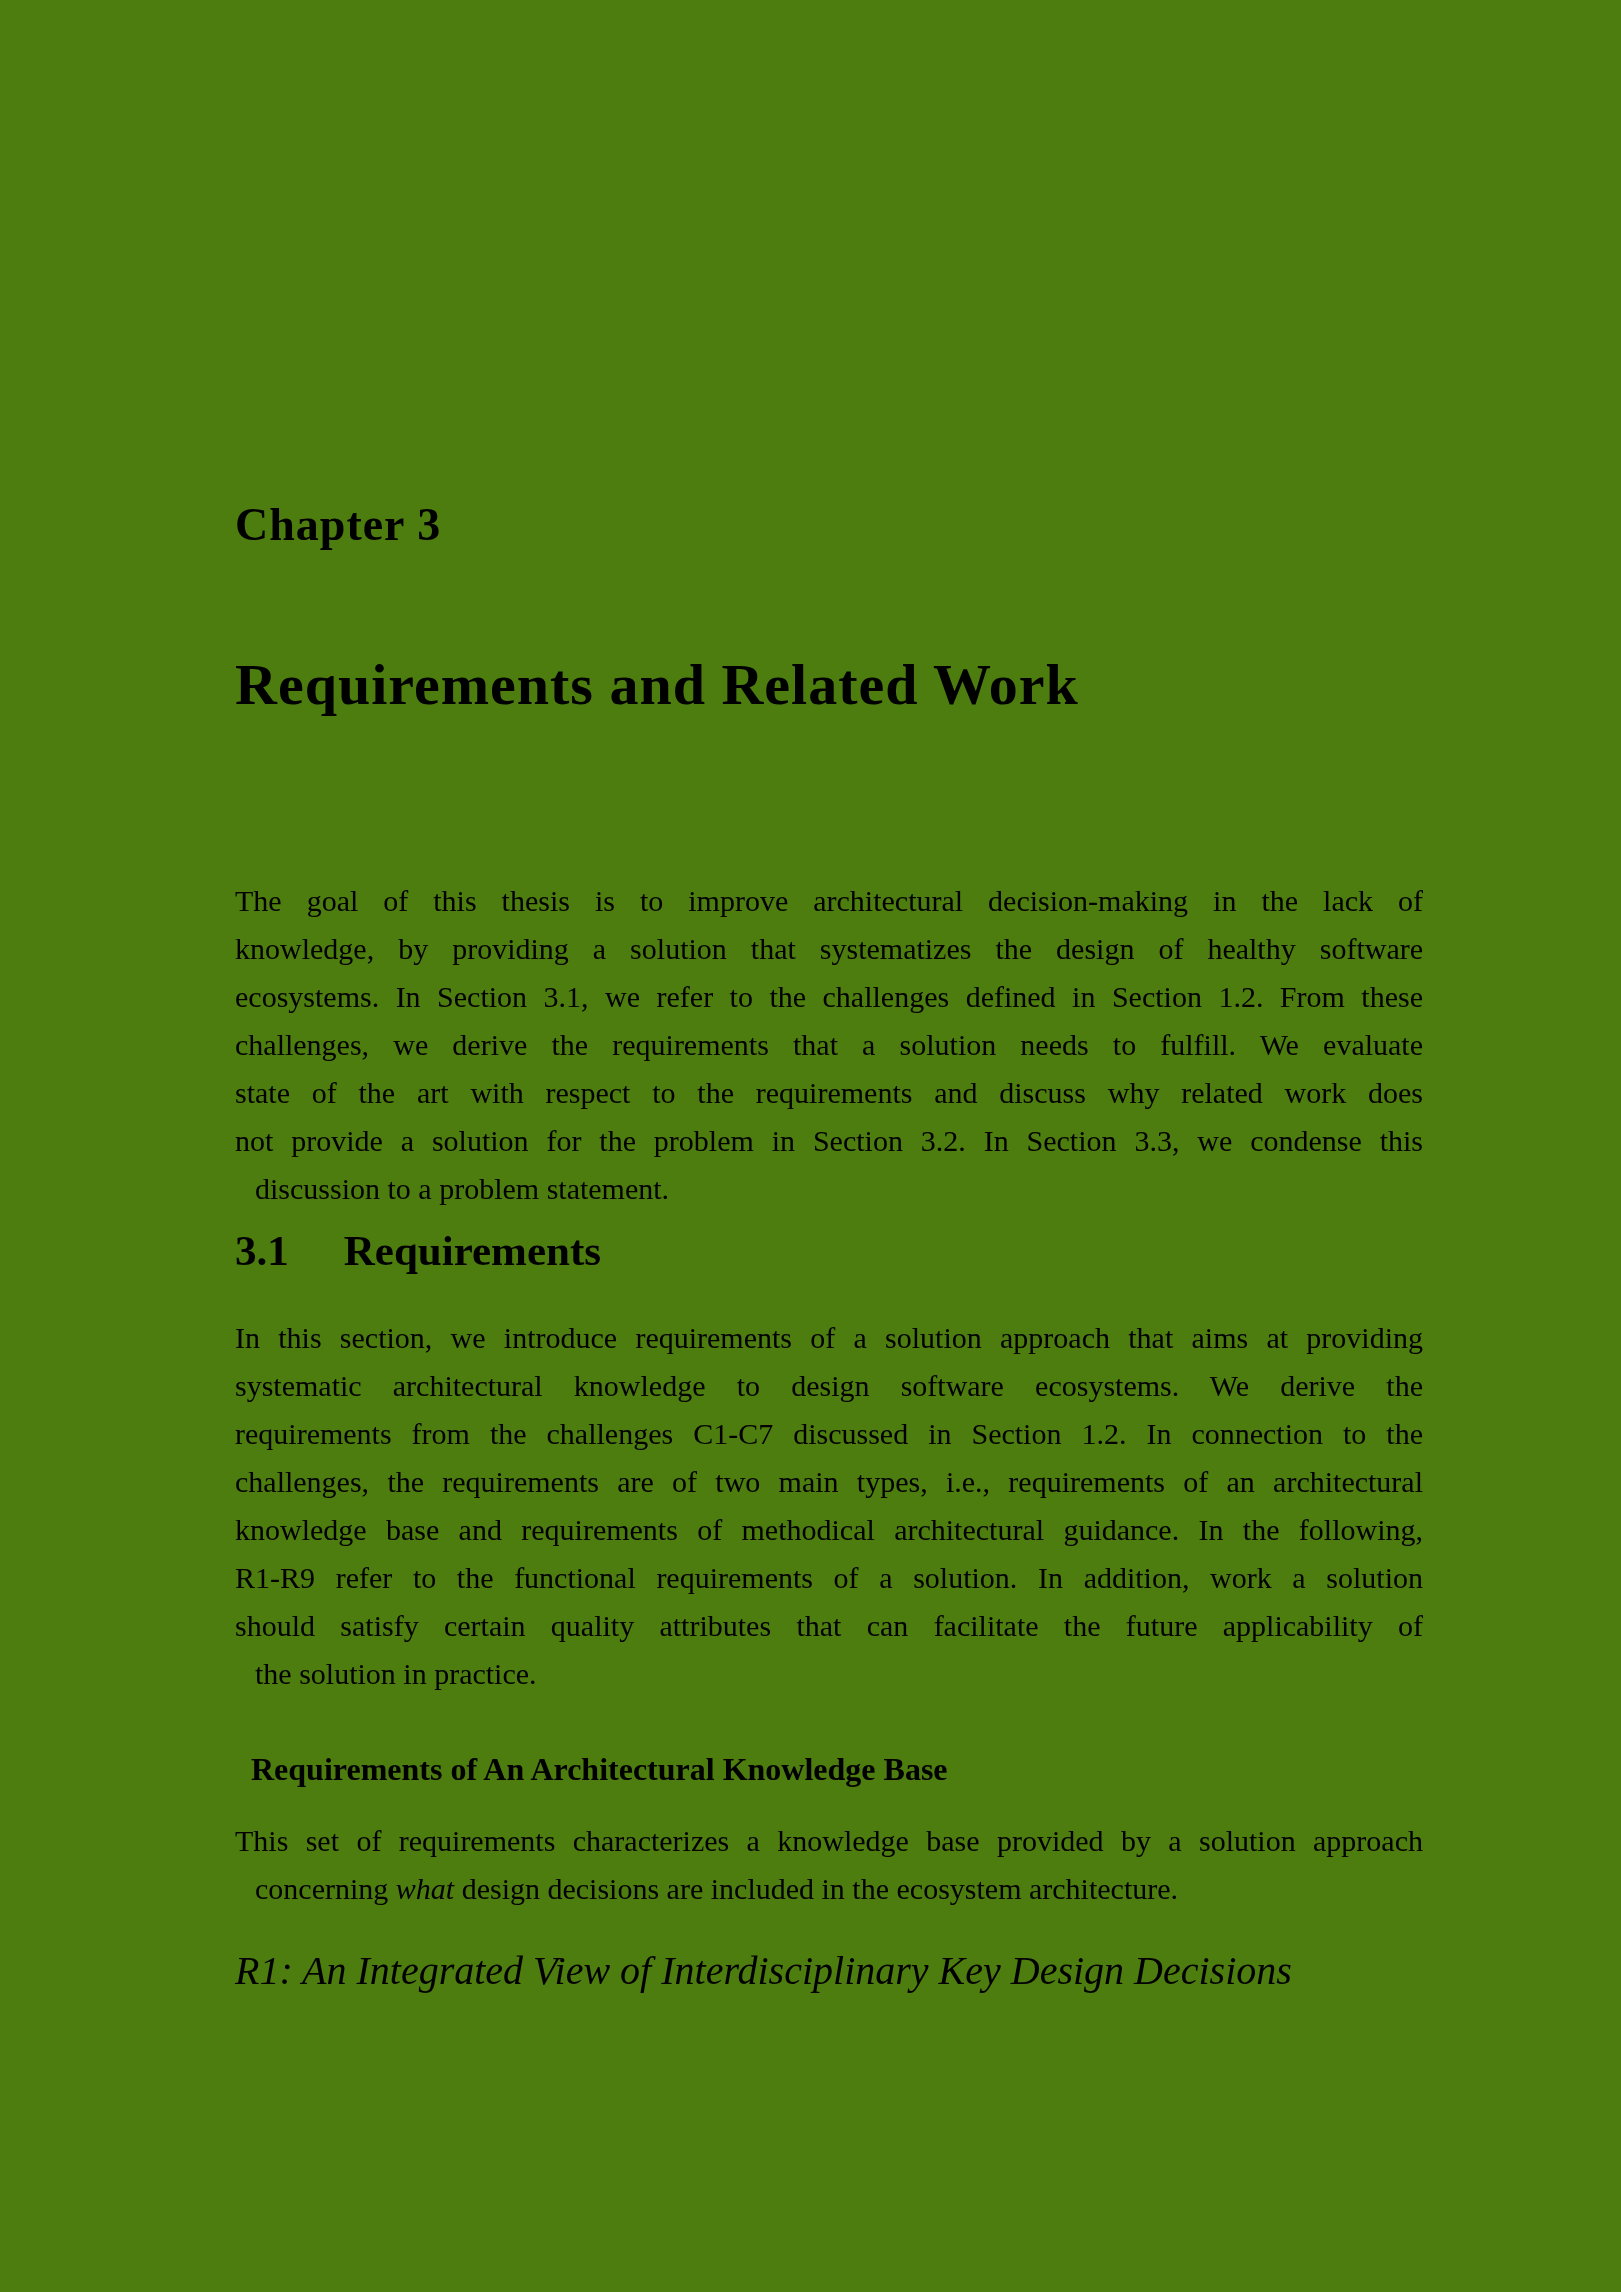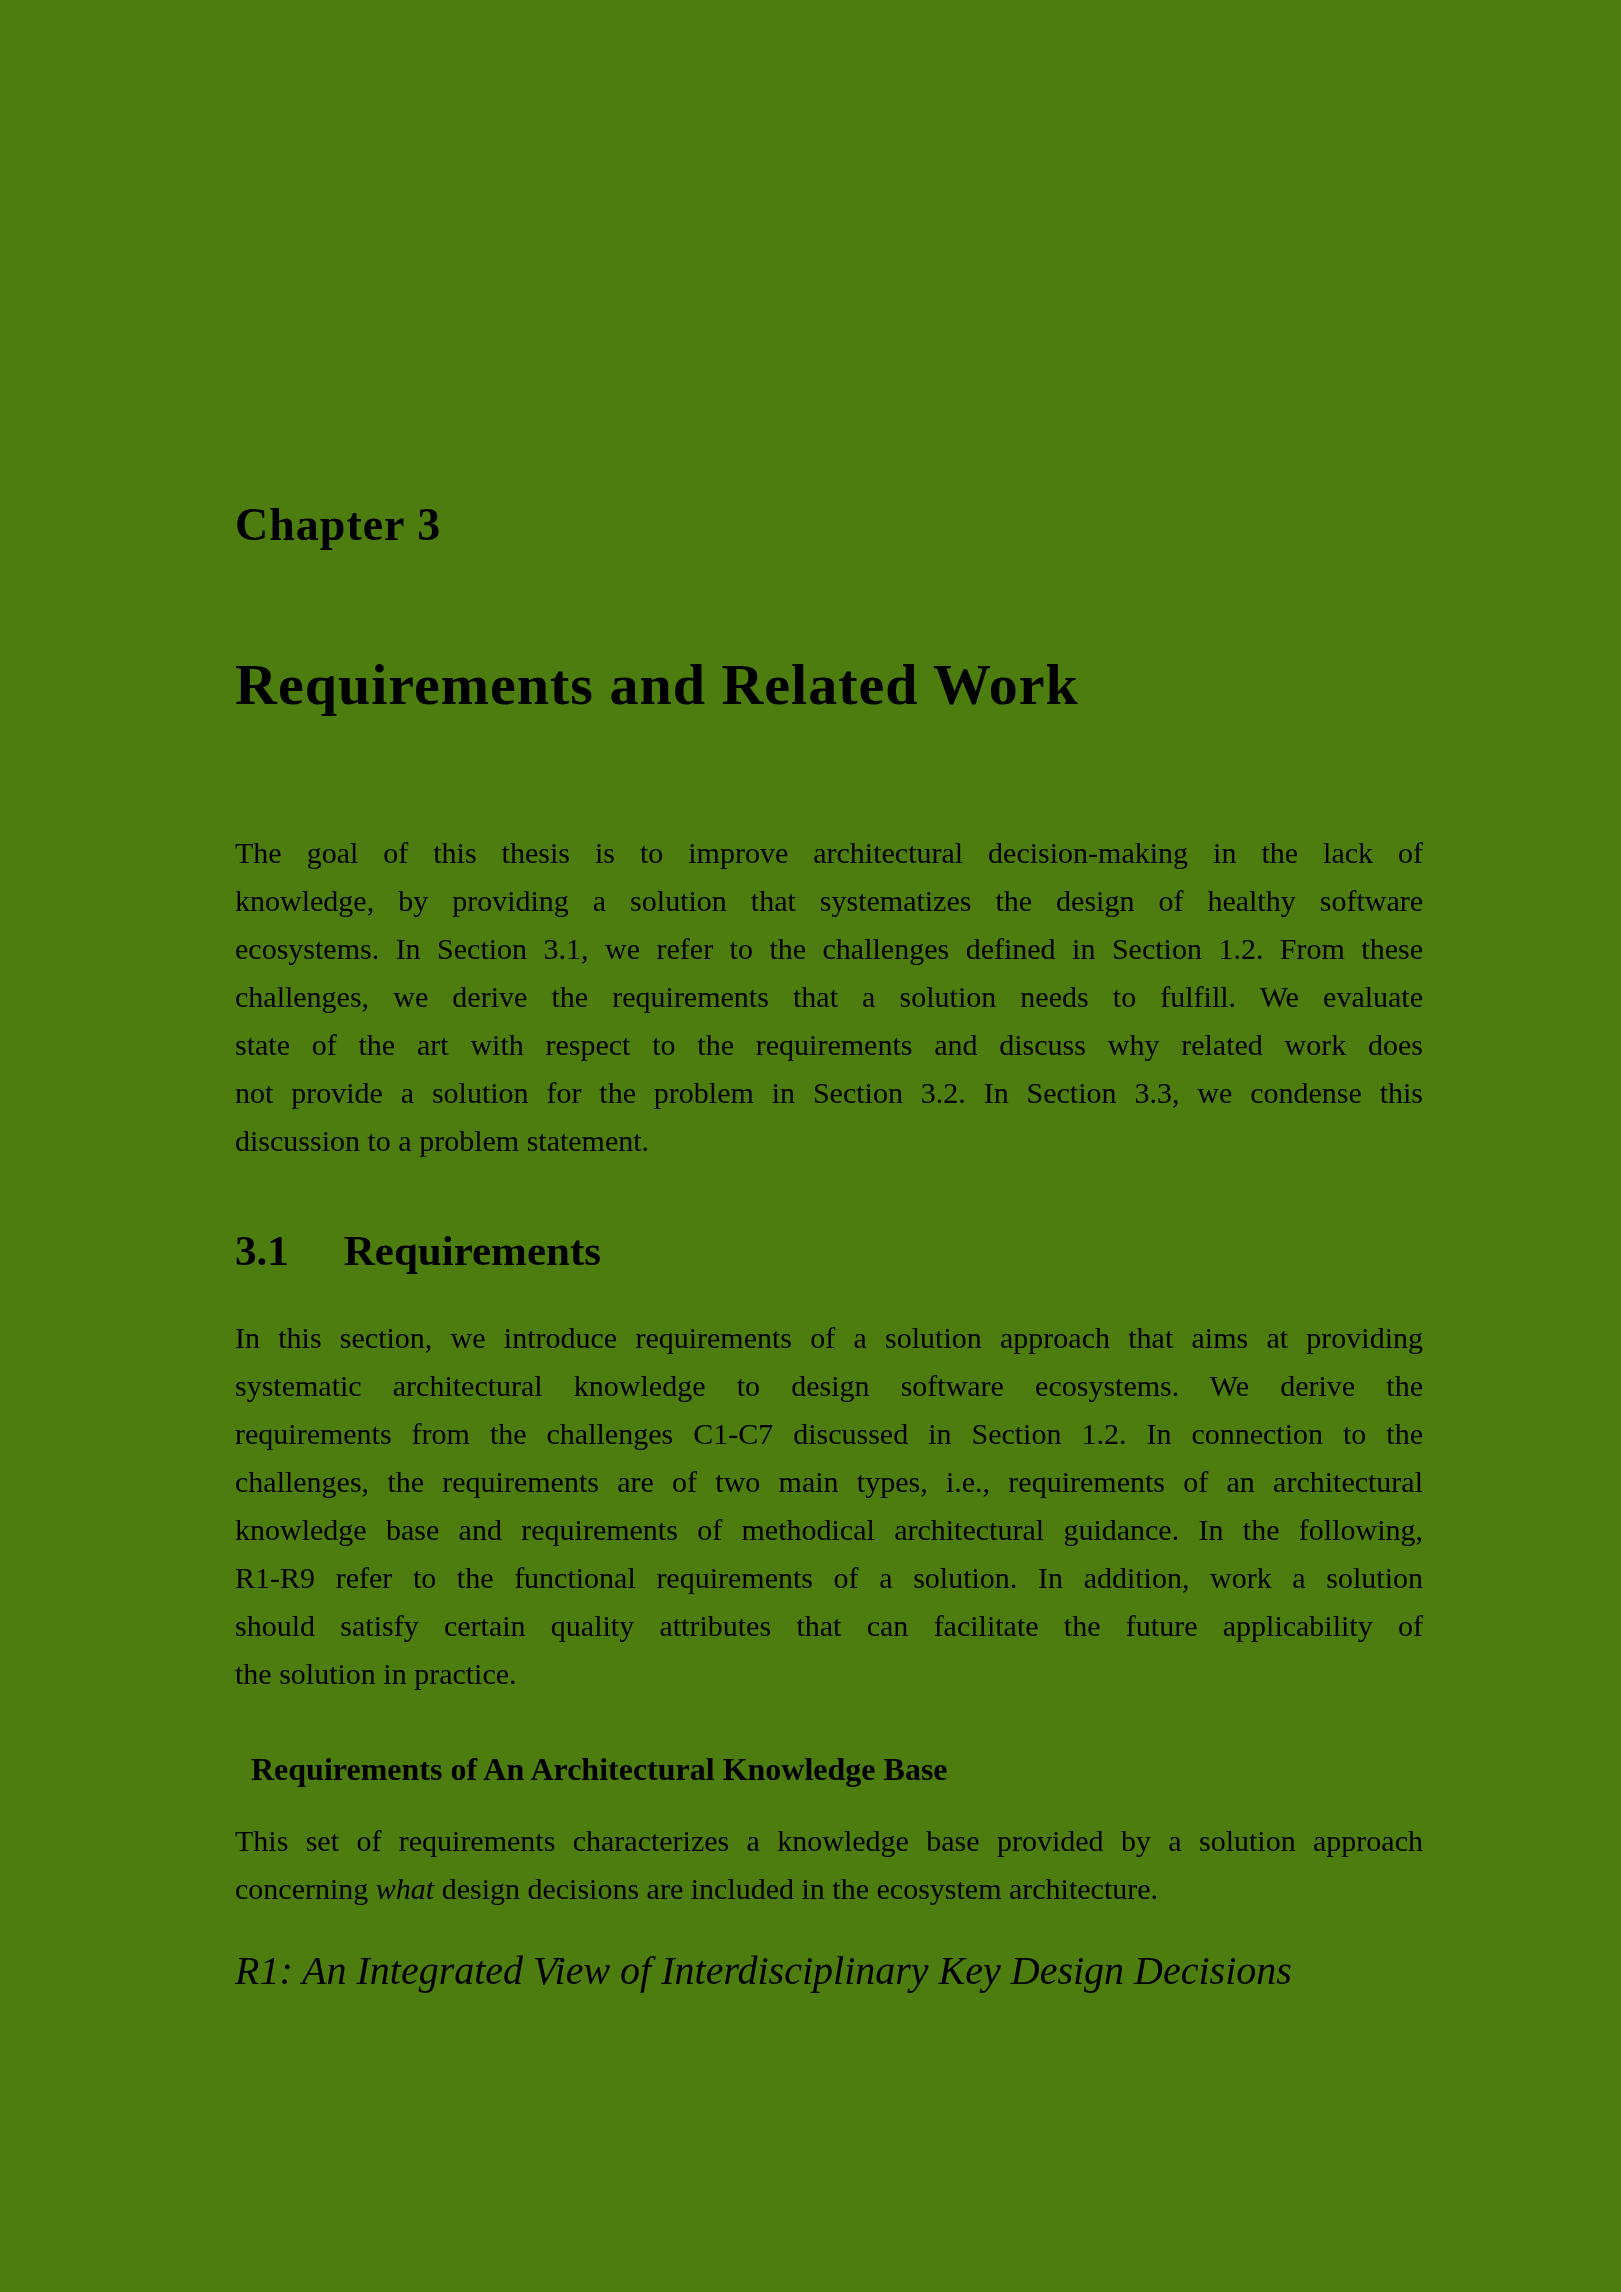--- a/index.html
+++ b/index.html
@@ -34,31 +34,32 @@
     font-size: 58px;
     font-weight: bold;
     line-height: 1;
     letter-spacing: 1px;
     margin: 0;
   }
   .body-par {
     font-size: 30px;
     line-height: 48px;
   }
-  .para1 { top: 829px; }
+  .para1 { top: 877px; }
   .para2 { top: 1314px; }
   .para3 { top: 1817px; }
   .pline {
     text-align: justify;
     text-align-last: justify;
     text-justify: inter-word;
     white-space: nowrap;
   }
   .pline.last {
     text-align-last: left;
+    margin-left: 20px;
   }
   .section-heading {
     top: 1229px;
     font-size: 43px;
     font-weight: bold;
     line-height: 1;
     margin: 0;
   }
   .sec-num {
     margin-right: 55px;

